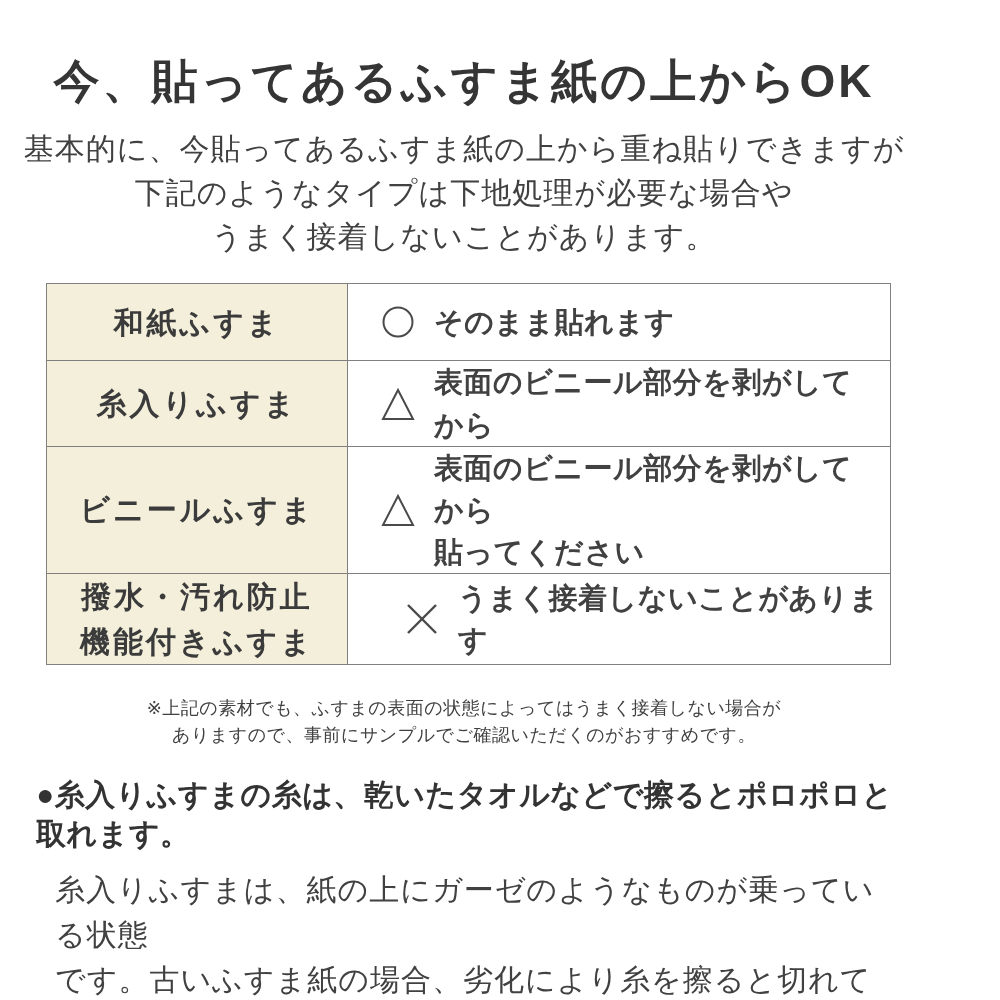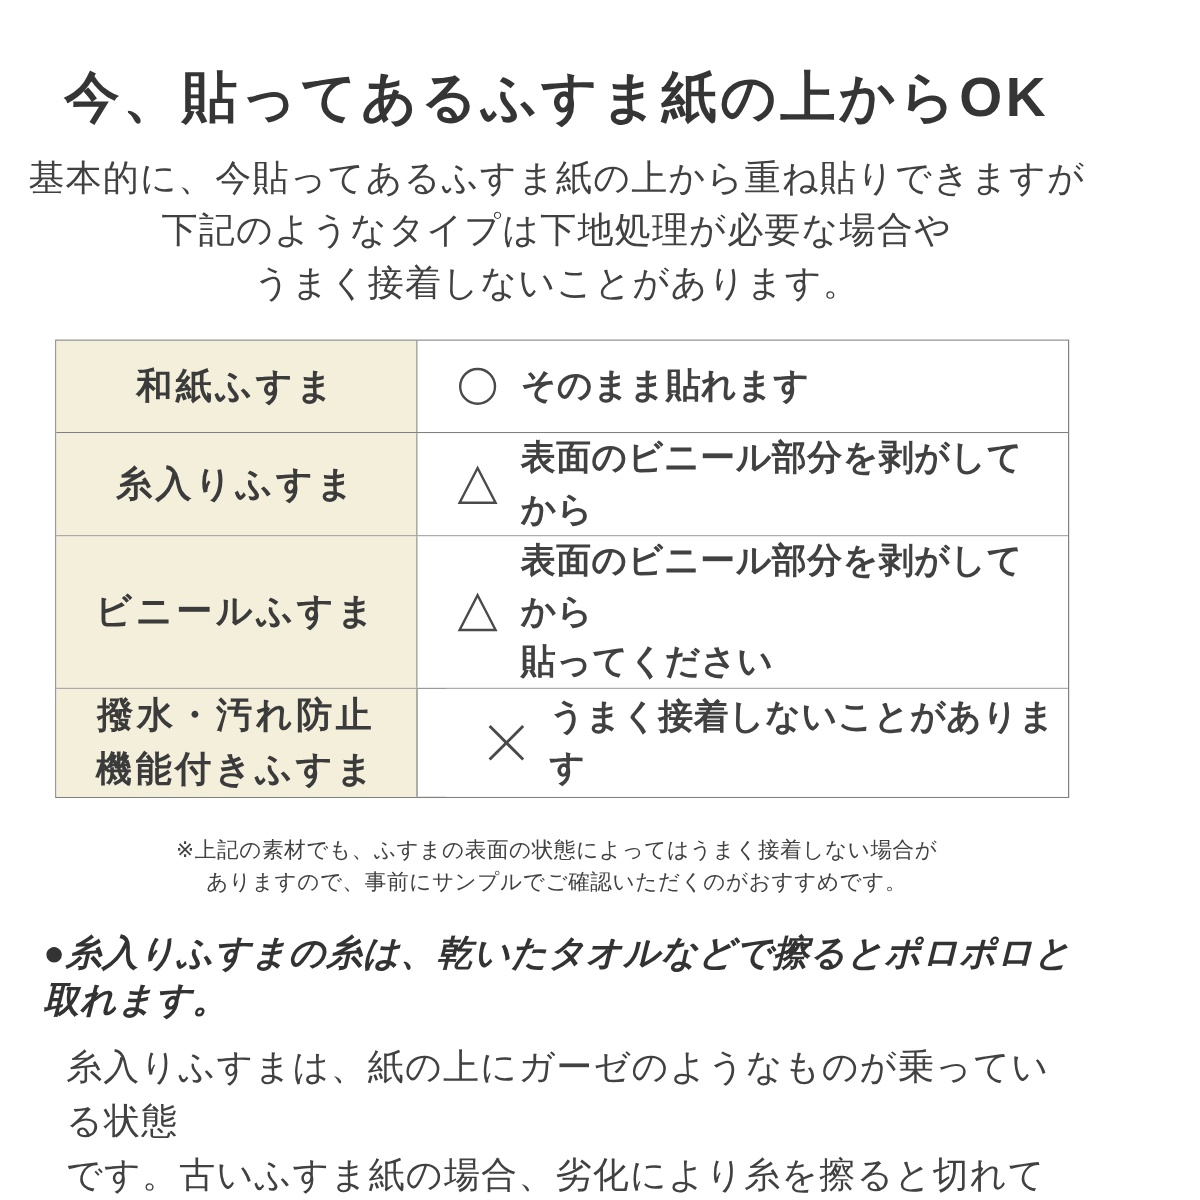--- a/index.html
+++ b/index.html
@@ -98,21 +98,20 @@
     white-space: pre-line;
     color: #414141;
   }
   .note-heading {
     margin: 26px 10px 0 36px;
     font-size: 30px;
     font-weight: bold;
     letter-spacing: 0.5px;
     color: #333333;
     line-height: 1.3;
-    font-style: italic;
   }
   .note-bullet {
     font-weight: bold;
   }
   .note-body {
     margin: 14px 40px 0 55px;
     font-size: 30px;
     line-height: 1.5;
     letter-spacing: 1px;
     white-space: pre-line;

